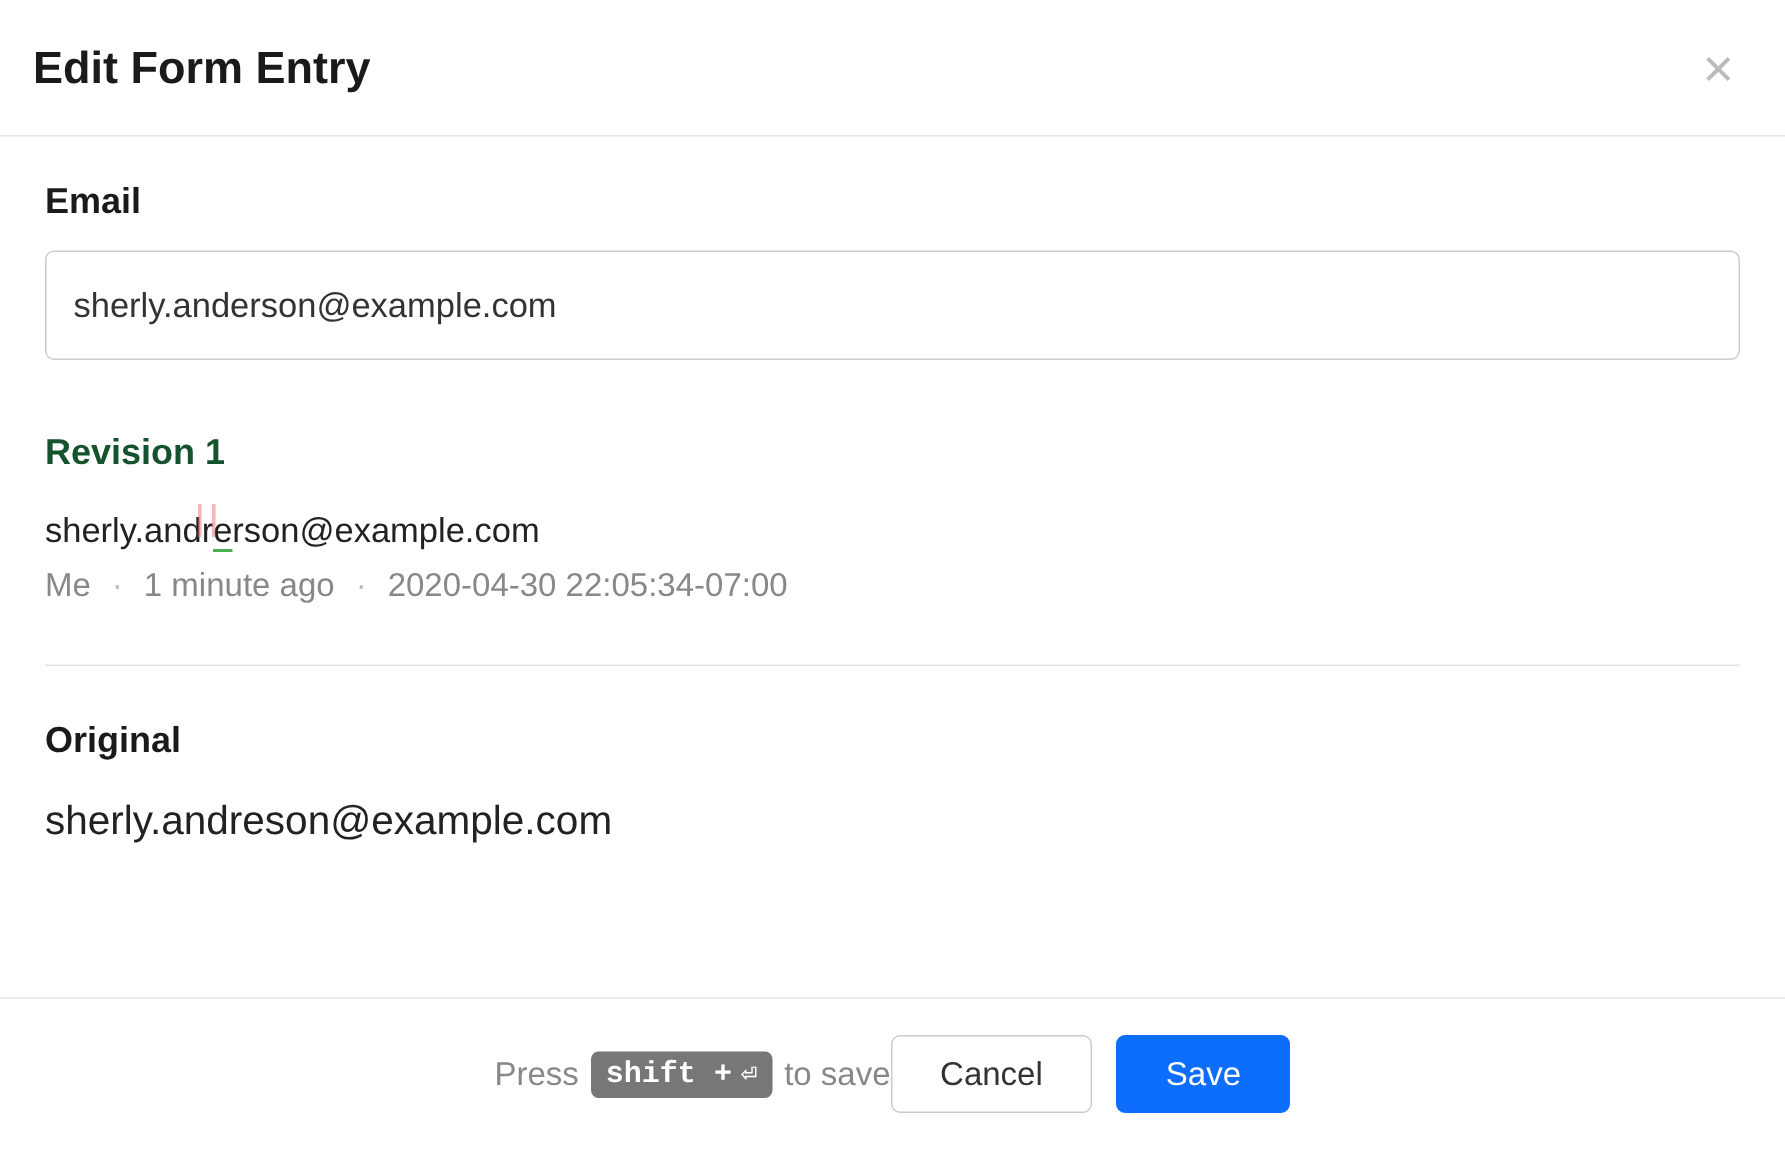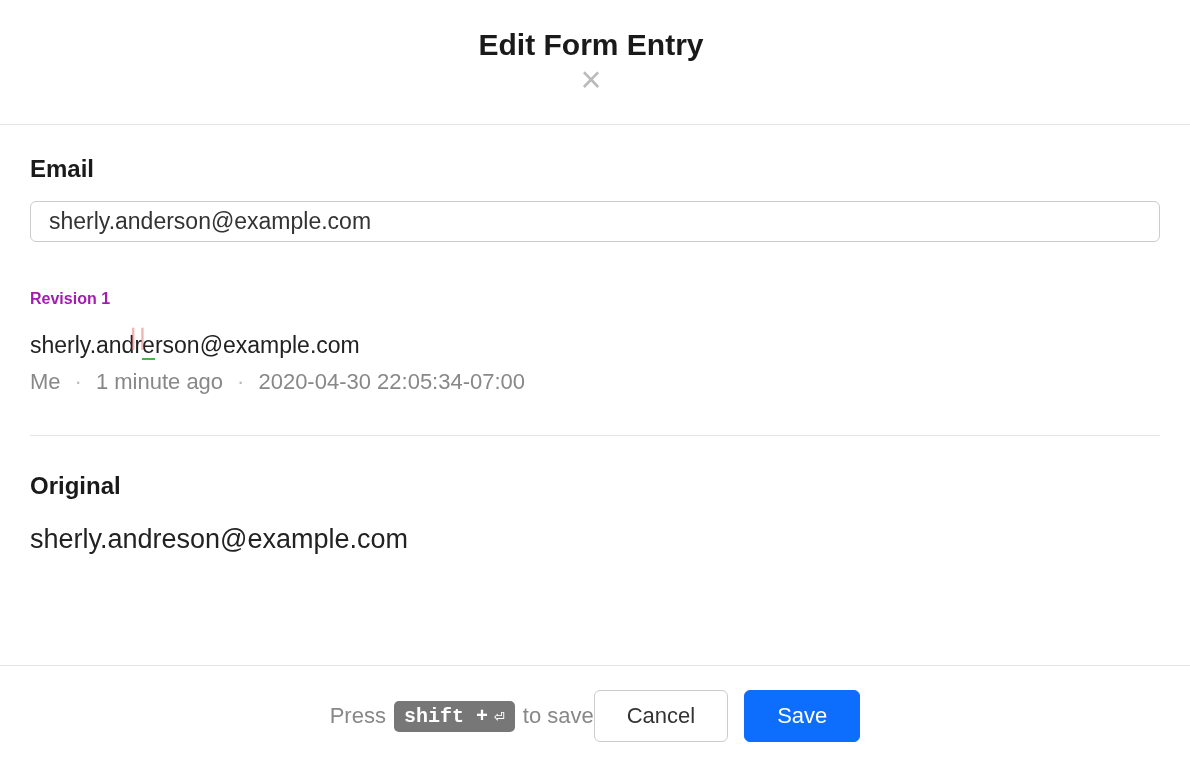--- a/index.html
+++ b/index.html
@@ -20,21 +20,20 @@
       height: 100%;
       display: flex;
       flex-direction: column;
     }
     .modal-header {
       display: flex;
       justify-content: space-between;
       align-items: center;
       padding: 28px 30px 26px 22px;
       border-bottom: 1px solid #e5e5e5;
-      flex-direction: column;
     }
     .modal-title {
       font-size: 30px;
       font-weight: 700;
       color: #1a1a1a;
     }
     .close-btn {
       font-size: 36px;
       color: #bbb;
       cursor: pointer;
@@ -48,35 +47,35 @@
       overflow-y: auto;
     }
     .field-label {
       font-size: 24px;
       font-weight: 700;
       color: #1a1a1a;
       margin-bottom: 18px;
     }
     .text-input {
       width: 100%;
-      padding: 6px 18px;
+      padding: 22px 18px;
       font-size: 23px;
       color: #333;
       border: 1px solid #ccc;
       border-radius: 6px;
       outline: none;
       font-family: inherit;
     }
     .revision-section {
       margin-top: 48px;
     }
     .revision-title {
-      font-size: 16px;
-      font-weight: 700;
-      color: #a21caf;
+      font-size: 24px;
+      font-weight: 700;
+      color: #14532d;
       margin-bottom: 24px;
     }
     .revision-value {
       font-size: 23px;
       color: #222;
       margin-bottom: 10px;
       position: relative;
     }
     .diff-highlight {
       position: relative;

